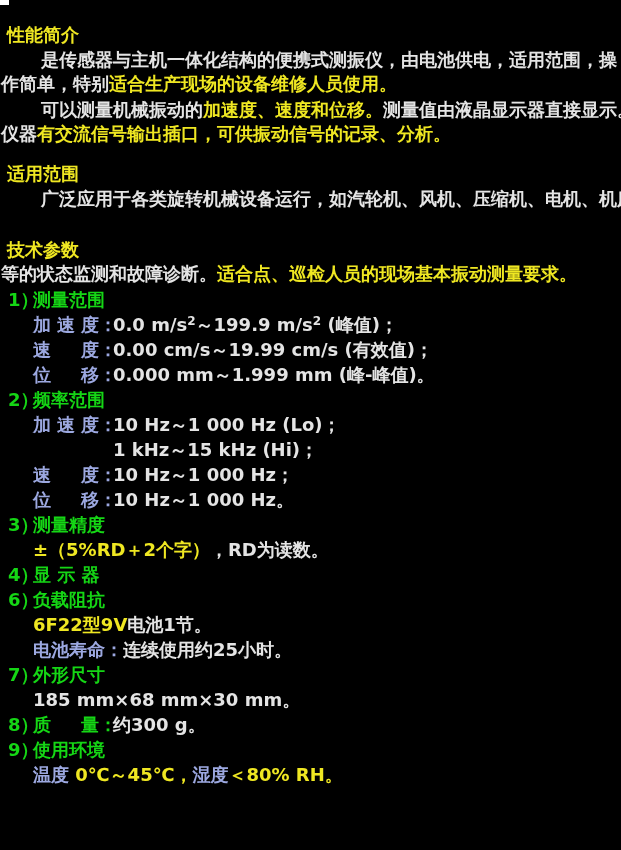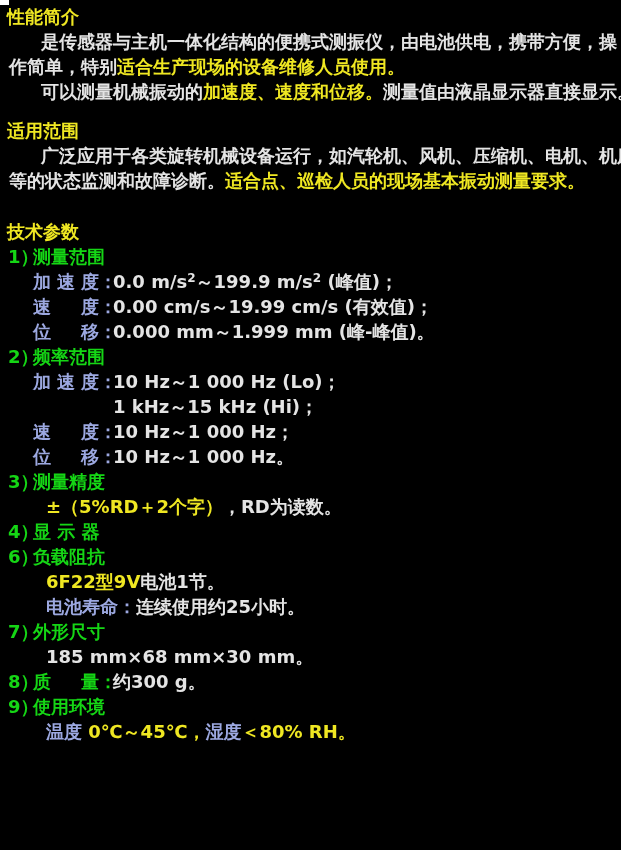--- a/index.html
+++ b/index.html
@@ -10,52 +10,53 @@
     font-family:"DejaVu Sans",sans-serif;
     font-weight:700;
     font-size:18px;
     position:relative;
   }
   .doc{
     position:absolute;left:0;top:0;width:621px;height:850px;
     padding-top:4px;box-sizing:border-box;
   }
   .line{height:25px;line-height:25px;white-space:pre;}
-  .h{padding-left:7px;}
+  .h{padding-left:7px;margin-top:18px;}
   .pf{padding-left:41px;}
-  .pc{padding-left:9px;}
+  .pc{padding-left:1px;font-family:Liberation Serif, serif;}
   .num{padding-left:8px;}
   .numlabel{padding-left:8px;}
   .item{padding-left:33px;}
-  .plain{padding-left:46px;}
+  .plain{padding-left:33px;}
   .cont{padding-left:113px;}
   .gap-sm{margin-top:14px;}
   .gap-lg{margin-top:26px;}
   .numtag{display:inline-block;width:25px;}
   .lbl{display:inline-flex;justify-content:space-between;width:66px;vertical-align:top;}
   .colon{display:inline-block;width:14px;}
   .sup{font-size:12px;position:relative;top:-6px;}
   .c-y{color:var(--yellow);}
   .c-g{color:var(--green);}
   .c-b{color:var(--blue);}
   .c-w{color:var(--white);}
   .corner-artifact{position:absolute;left:0;top:0;width:9px;height:5px;background:#ffffff;}
 </style>
 </head>
 <body>
 
 <div class="doc">
     <div class="line h"><span class="c-y">性能简介</span></div>
-    <div class="line pf"><span class="c-w">是传感器与主机一体化结构的便携式测振仪，由电池供电，携带方便，操</span></div>
+    <div class="line pf"><span class="c-w">是传感器与主机一体化结构的便携式测振仪，由电池供电，适用范围，操</span></div>
     <div class="line pc"><span class="c-w">作简单，特别</span><span class="c-y">适合生产现场的设备维修人员使用。</span></div>
     <div class="line pf"><span class="c-w">可以测量机械振动的</span><span class="c-y">加速度、速度和位移。</span><span class="c-w">测量值由液晶显示器直接显示。</span></div>
+    <div class="line pc"><span class="c-w">仪器</span><span class="c-y">有交流信号输出插口，可供振动信号的记录、分析。</span></div>
     <div class="line h gap-sm"><span class="c-y">适用范围</span></div>
     <div class="line pf"><span class="c-w">广泛应用于各类旋转机械设备运行，如汽轮机、风机、压缩机、电机、机床</span></div>
+    <div class="line h gap-lg"><span class="c-y">技术参数</span></div>
     <div class="line pc"><span class="c-w">等的状态监测和故障诊断。</span><span class="c-y">适合点、巡检人员的现场基本振动测量要求。</span></div>
-    <div class="line h gap-lg"><span class="c-y">技术参数</span></div>
     <div class="line num"><span class="numtag c-g">1）</span><span class="c-g">测量范围</span></div>
     <div class="line item"><span class="lbl c-b"><span>加</span><span>速</span><span>度</span></span><span class="colon c-b">：</span><span class="c-w">0.0 m/s</span><span class="c-w sup">2</span><span class="c-w">～199.9 m/s</span><span class="c-w sup">2</span><span class="c-w"> (峰值)；</span></div>
     <div class="line item"><span class="lbl c-b"><span>速</span><span>度</span></span><span class="colon c-b">：</span><span class="c-w">0.00 cm/s～19.99 cm/s (有效值)；</span></div>
     <div class="line item"><span class="lbl c-b"><span>位</span><span>移</span></span><span class="colon c-b">：</span><span class="c-w">0.000 mm～1.999 mm (峰-峰值)。</span></div>
     <div class="line num"><span class="numtag c-g">2）</span><span class="c-g">频率范围</span></div>
     <div class="line item"><span class="lbl c-b"><span>加</span><span>速</span><span>度</span></span><span class="colon c-b">：</span><span class="c-w">10 Hz～1 000 Hz (Lo)；</span></div>
     <div class="line cont"><span class="c-w">1 kHz～15 kHz (Hi)；</span></div>
     <div class="line item"><span class="lbl c-b"><span>速</span><span>度</span></span><span class="colon c-b">：</span><span class="c-w">10 Hz～1 000 Hz；</span></div>
     <div class="line item"><span class="lbl c-b"><span>位</span><span>移</span></span><span class="colon c-b">：</span><span class="c-w">10 Hz～1 000 Hz。</span></div>
     <div class="line num"><span class="numtag c-g">3）</span><span class="c-g">测量精度</span></div>

